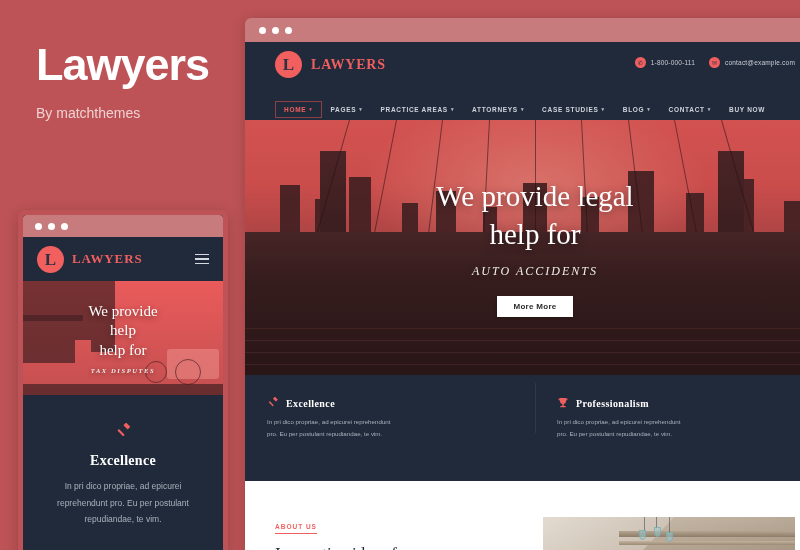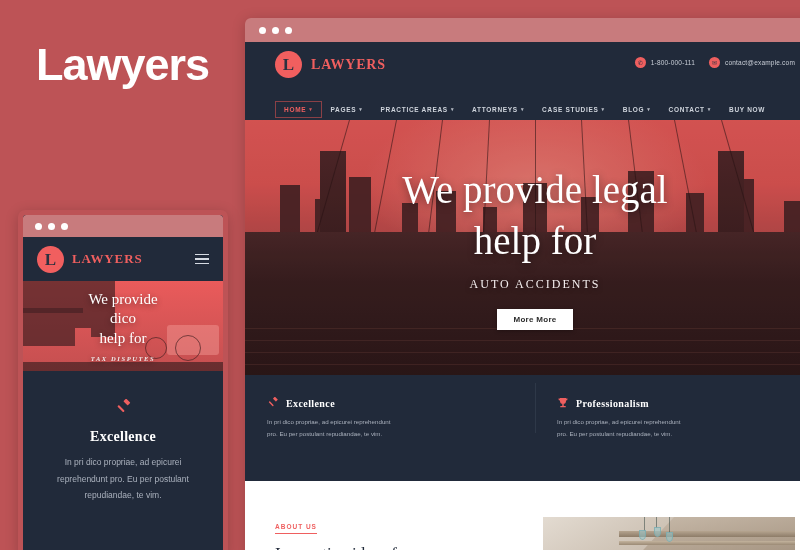--- a/index.html
+++ b/index.html
@@ -130,25 +130,25 @@
     position:absolute; bottom:30%; width:26px; height:58%;
     background:linear-gradient(180deg,#53292b,#341c1d);
   }
   .hero-overlay { position:absolute; inset:0; background:rgba(30,10,12,.16); }
   .hero-txt {
     position:absolute; inset:0; display:flex; flex-direction:column;
     align-items:center; justify-content:center; gap:0; z-index:5;
   }
   .hero-h {
     font-family:"Liberation Serif", serif;
-    font-size:39px; color:#ffffff; line-height:1.3; text-align:left;
+    font-size:29px; color:#ffffff; line-height:1.3; text-align:left;
     text-shadow:0 2px 8px rgba(0,0,0,.45);
   }
   .hero-sub {
-    font-family:"Liberation Serif", serif; 
+    font-family:"Liberation Serif", serif; font-style:italic;
     font-size:12px; color:#f4eeee; letter-spacing:2px; margin-top:11px;
     text-shadow:0 1px 5px rgba(0,0,0,.5);
   }
   .hero-btn {
     margin-top:17px; background:#ffffff; color:#2c2c2c;
     font-size:8px; font-weight:bold; padding:6px 16px;
     letter-spacing:.3px; box-shadow:0 1px 4px rgba(0,0,0,.3);
   }
 
   
@@ -242,21 +242,21 @@
     font-weight:bold; color:#2a3140; line-height:1;
   }
   .m-name {
     font-family:"Liberation Serif", serif; font-size:13px;
     font-weight:bold; color:#ef5f5f; letter-spacing:.9px;
   }
   .m-burger { display:flex; flex-direction:column; gap:3px; }
   .m-burger i { display:block; width:14px; height:1.6px; background:#d6dbe3; }
 
   .m-hero {
-    height:90px; position:relative; overflow:hidden;
+    height:114px; position:relative; overflow:hidden;
     background:linear-gradient(180deg,#ea5b5b,#c44f50);
   }
   .m-street { position:absolute; inset:0; opacity:.9; }
   .m-bldg {
     position:absolute; background:rgba(55,28,30,.72);
   }
   .m-bike {
     position:absolute; border:1.6px solid rgba(60,30,32,.7); border-radius:50%;
   }
   .m-van {
@@ -287,20 +287,21 @@
   }
   .m-feat-body {
     font-size:8.5px; color:#aab1bd; line-height:1.95; margin-top:9px;
   }
 </style>
 </head>
 <body>
 
 <div class="promo">
   <div class="promo-title">Lawyers</div>
+  <div class="promo-by">By matchthemes</div>
 </div>
 
 <div class="desktop">
 
   <div class="chrome-bar">
     <span class="dot"></span>
     <span class="dot"></span>
     <span class="dot"></span>
   </div>
 
@@ -489,21 +490,21 @@
         <div class="m-bldg" style="left:26%;top:0;width:8%;height:52%;"></div>
         <div class="m-bldg" style="left:34%;top:0;width:12%;height:62%;"></div>
         <div class="m-bldg" style="left:0;top:30%;width:30%;height:5%;"></div>
         <div class="m-van"></div>
         <div class="m-bike" style="right:22px;bottom:10px;width:26px;height:26px;"></div>
         <div class="m-bike" style="right:56px;bottom:12px;width:22px;height:22px;"></div>
         <div class="m-bldg" style="left:0;bottom:0;width:100%;height:10%;"></div>
       </div>
       <div class="m-hero-txt">
         <div class="m-hero-h">We provide</div>
-        <div class="m-hero-h">dico</div>
+        <div class="m-hero-h">help</div>
         <div class="m-hero-h">help for</div>
         <div class="m-hero-sub">TAX DISPUTES</div>
       </div>
     </div>
 
     <div class="m-feat">
       <svg class="m-ico" viewBox="0 0 24 24">
         <g fill="currentColor">
           <rect x="12.5" y="1.5" width="8.5" height="5.5" rx="1" transform="rotate(45 16.75 4.25)"></rect>
           <rect x="2.5" y="12" width="12" height="3" rx="1.3" transform="rotate(45 8.5 13.5)"></rect>

